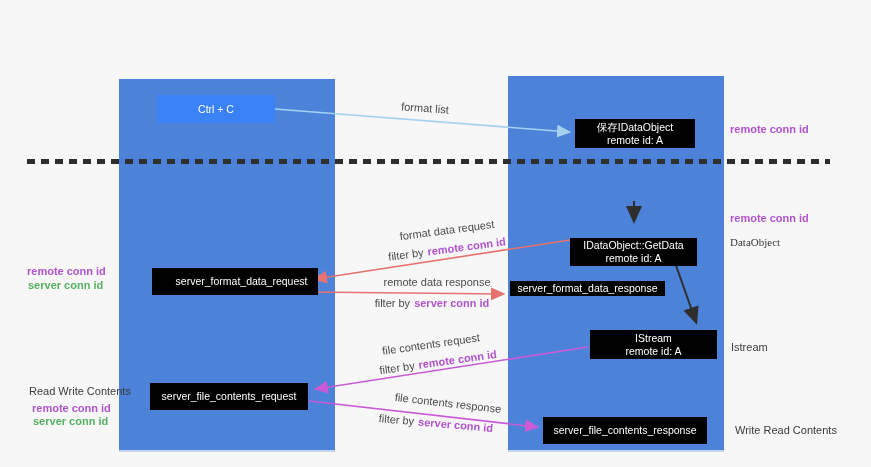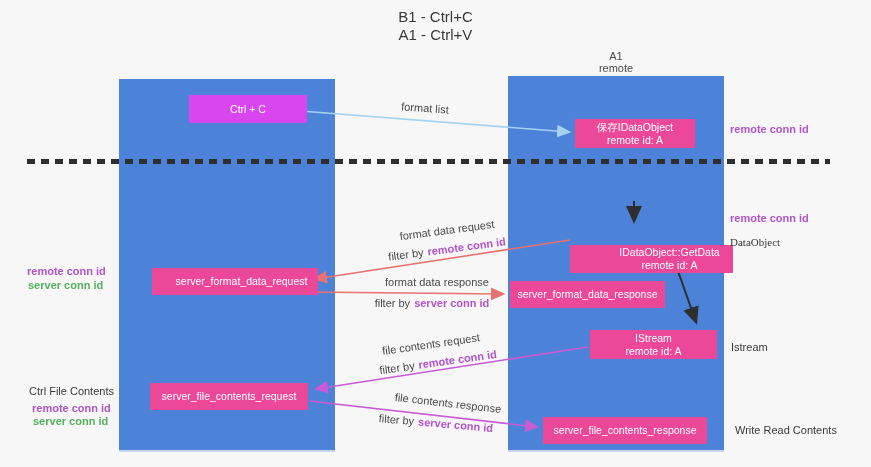--- a/index.html
+++ b/index.html
@@ -6,50 +6,42 @@
   body{font-family:"Liberation Sans","DejaVu Sans",sans-serif;background:#f7f7f8;}
   .canvas{position:relative;width:871px;height:467px;background:#f7f7f8;overflow:hidden;}
 
   .title{position:absolute;left:0;right:0;top:8px;text-align:center;color:#3a3a3a;
          font-size:15px;line-height:18px;}
   .lane-header{position:absolute;text-align:center;color:#4a4a4a;font-size:11px;line-height:12px;}
   .lane{position:absolute;background:#4c82d8;border-bottom:2px solid #c5d3ee;}
 
   .node{position:absolute;display:flex;flex-direction:column;align-items:center;justify-content:center;
         color:#ffffff;font-size:10.5px;line-height:13px;text-align:center;white-space:nowrap;}
-  .green{background:#d946ef;margin-left:32px;}
-  .orange{background:#ec4899;}
+  .green{background:#3b82f6;}
+  .orange{background:#000000;}
 
   .side-label{position:absolute;font-size:11px;white-space:nowrap;}
   .purple{color:#b254cc;font-weight:700;}
   .green-text{color:#55b15f;font-weight:700;}
   .dark{color:#3a3a3a;font-weight:400;}
 
   .edge-label{position:absolute;font-size:11px;color:#4a4a4a;white-space:nowrap;}
   .edge-label .key{margin-left:4px;}
 
   .dashed-line{position:absolute;left:27px;top:159px;width:803px;height:5px;
     background:repeating-linear-gradient(90deg,#2e2e2e 0 8px,rgba(0,0,0,0) 8px 14px);}
 
   svg.arrows{position:absolute;left:0;top:0;pointer-events:none;}
 </style>
 </head>
 <body>
 
 <div class="canvas">
 
-  <div class="title">
-    <div>B1 - Ctrl+C</div>
-    <div>A1 - Ctrl+V</div>
-  </div>
 
-  <div class="lane-header" style="left:566px;top:50px;width:100px;">
-    <div>A1</div>
-    <div>remote</div>
-  </div>
 
   <div class="lane" style="left:119px;top:79px;width:216px;height:371px;"></div>
   <div class="lane" style="left:508px;top:76px;width:216px;height:374px;"></div>
 
   <div class="dashed-line"></div>
 
   <svg class="arrows" width="871" height="467" viewBox="0 0 871 467">
     <defs>
       <marker id="m-blue" markerWidth="9" markerHeight="8" refX="7.5" refY="4" orient="auto">
         <path d="M0,0 L9,4 L0,8 z" fill="#a5d2ef"></path>
@@ -76,30 +68,30 @@
   <div class="node green" style="left:157px;top:95px;width:118px;height:28px;">
     <div>Ctrl + C</div>
   </div>
 
   <div class="node orange" style="left:575px;top:119px;width:120px;height:29px;">
     <div>保存IDataObject</div>
     <div>remote id: A</div>
   </div>
 
 
-  <div class="node orange" style="left:570px;top:245px;width:127px;height:28px;padding-left:36px;">
+  <div class="node orange" style="left:570px;top:238px;width:127px;height:28px;">
     <div>IDataObject::GetData</div>
     <div>remote id: A</div>
   </div>
 
   <div class="node orange" style="left:152px;top:268px;width:153px;height:27px;padding-left:13px;">
     <div>server_format_data_request</div>
   </div>
 
-  <div class="node orange" style="left:510px;top:281px;width:155px;height:27px;">
+  <div class="node orange" style="left:510px;top:281px;width:155px;height:15px;">
     <div>server_format_data_response</div>
   </div>
 
   <div class="node orange" style="left:590px;top:330px;width:127px;height:29px;">
     <div>IStream</div>
     <div>remote id: A</div>
   </div>
 
   <div class="node orange" style="left:543px;top:417px;width:164px;height:27px;">
     <div>server_file_contents_response</div>
@@ -110,32 +102,32 @@
   </div>
 
   <div class="side-label purple" style="left:730px;top:123px;">remote conn id</div>
   <div class="side-label purple" style="left:730px;top:212px;">remote conn id</div>
   <div class="side-label dark" style="left:730px;top:236px;font-family:Liberation Serif, serif;">DataObject</div>
   <div class="side-label dark" style="left:731px;top:341px;">Istream</div>
   <div class="side-label dark" style="left:735px;top:424px;">Write Read Contents</div>
 
   <div class="side-label purple" style="left:27px;top:265px;">remote conn id</div>
   <div class="side-label green-text" style="left:28px;top:279px;">server conn id</div>
-  <div class="side-label dark" style="left:29px;top:385px;">Ctrl File Contents</div>
+  <div class="side-label dark" style="left:29px;top:385px;">Read Write Contents</div>
   <div class="side-label purple" style="left:32px;top:402px;">remote conn id</div>
   <div class="side-label green-text" style="left:33px;top:415px;">server conn id</div>
 
   <div class="edge-label" style="left:425px;top:108px;transform:translate(-50%,-50%) rotate(4deg);">format list</div>
 
   <div class="edge-label" style="left:447px;top:230px;transform:translate(-50%,-50%) rotate(-7.5deg);">format data request</div>
   <div class="edge-label" style="left:447px;top:249px;transform:translate(-50%,-50%) rotate(-7.5deg);">
     <span>filter by</span><span class="key purple">remote conn id</span>
   </div>
 
-  <div class="edge-label" style="left:437px;top:282px;transform:translate(-50%,-50%);">format data response</div>
+  <div class="edge-label" style="left:437px;top:282px;transform:translate(-50%,-50%);">remote data response</div>
   <div class="edge-label" style="left:432px;top:303px;transform:translate(-50%,-50%);">
     <span>filter by</span><span class="key purple">server conn id</span>
   </div>
 
   <div class="edge-label" style="left:431px;top:344px;transform:translate(-50%,-50%) rotate(-8deg);">file contents request</div>
   <div class="edge-label" style="left:438px;top:362px;transform:translate(-50%,-50%) rotate(-8deg);">
     <span>filter by</span><span class="key purple">remote conn id</span>
   </div>
 
   <div class="edge-label" style="left:448px;top:403px;transform:translate(-50%,-50%) rotate(6.5deg);">file contents response</div>

